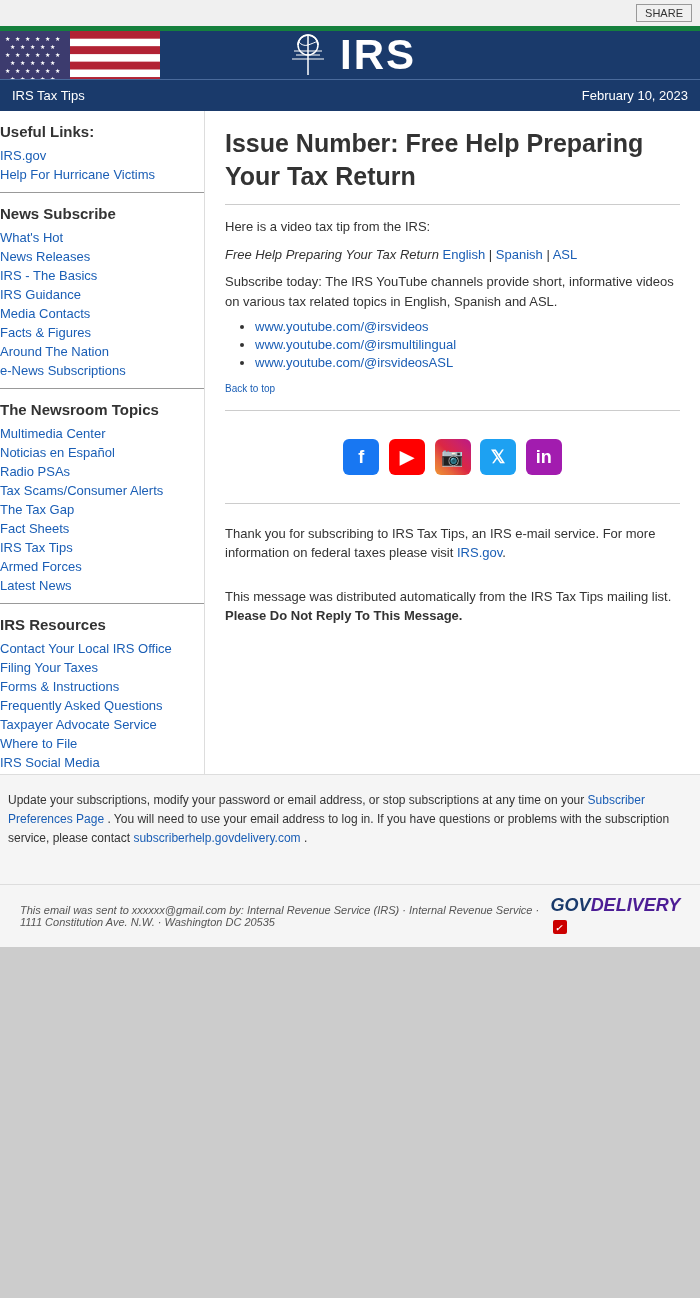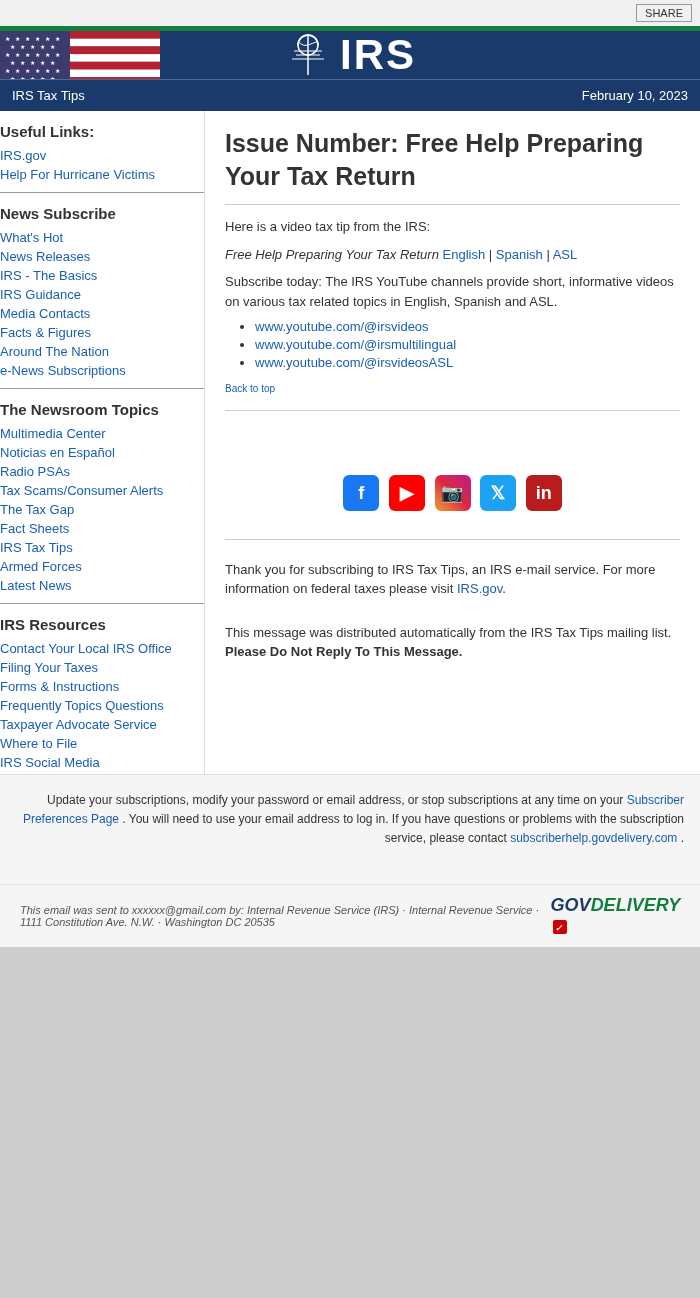--- a/index.html
+++ b/index.html
@@ -42,32 +42,32 @@
     
     .back-to-top { color: #1a5eb5; text-decoration: none; font-size: 10px; text-align: center; }
     
     
     .social-bar { text-align: center; padding: 16px 0; }
     .social-icon { display: inline-block; width: 36px; height: 36px; border-radius: 6px; margin: 0 3px; text-align: center; line-height: 36px; font-size: 18px; font-weight: bold; color: white; }
     .fb { background: #1877f2; }
     .yt { background: #ff0000; }
     .ig { background: linear-gradient(45deg, #f09433, #e6683c, #dc2743, #cc2366, #bc1888); }
     .tw { background: #1da1f2; }
-    .li { background: #b91c1c; margin-top: 36px; }
+    .li { background: #a21caf; }
     
     .footer-note { font-size: 13px; color: #333; padding: 8px 0; line-height: 1.6; }
     .footer-note strong { font-weight: bold; }
     
     
-    .bottom-footer { background: #f5f5f5; border-top: 1px solid #ddd; padding: 16px 16px; font-size: 12px; color: #333; line-height: 1.6; text-align: right; }
+    .bottom-footer { background: #f5f5f5; border-top: 1px solid #ddd; padding: 16px 8px; font-size: 12px; color: #333; line-height: 1.6; }
     .bottom-footer a { color: #1a5eb5; text-decoration: none; }
     
     .very-bottom { background: #f5f5f5; border-top: 1px solid #ddd; padding: 10px 20px; display: flex; justify-content: space-between; align-items: center; font-size: 11px; color: #555; font-style: italic; }
     .govdelivery-logo { font-size: 18px; font-weight: bold; color: #1a3a6b; }
-    .govdelivery-logo span { color: #15803d; }
+    .govdelivery-logo span { color: #4c1d95; }
 
     
     .flag-container {
       position: absolute; left: 0; top: 0; bottom: 0; width: 160px;
       overflow: hidden;
     }
   </style>
 </head>
 <body>
 
@@ -183,21 +183,21 @@
     <a href="#">IRS Tax Tips</a>
     <a href="#">Armed Forces</a>
     <a href="#">Latest News</a>
 
     <hr>
 
     <div class="sidebar-section-title">IRS Resources</div>
     <a href="#">Contact Your Local IRS Office</a>
     <a href="#">Filing Your Taxes</a>
     <a href="#">Forms &amp; Instructions</a>
-    <a href="#">Frequently Topics Questions</a>
+    <a href="#">Frequently Asked Questions</a>
     <a href="#">Taxpayer Advocate Service</a>
     <a href="#">Where to File</a>
     <a href="#">IRS Social Media</a>
   </div>
 
   <div class="content">
     <h1 class="issue-title">Issue Number:  Free Help Preparing Your Tax Return</h1>
     <hr>
     <p>Here is a video tax tip from the IRS:</p>
     <p>

